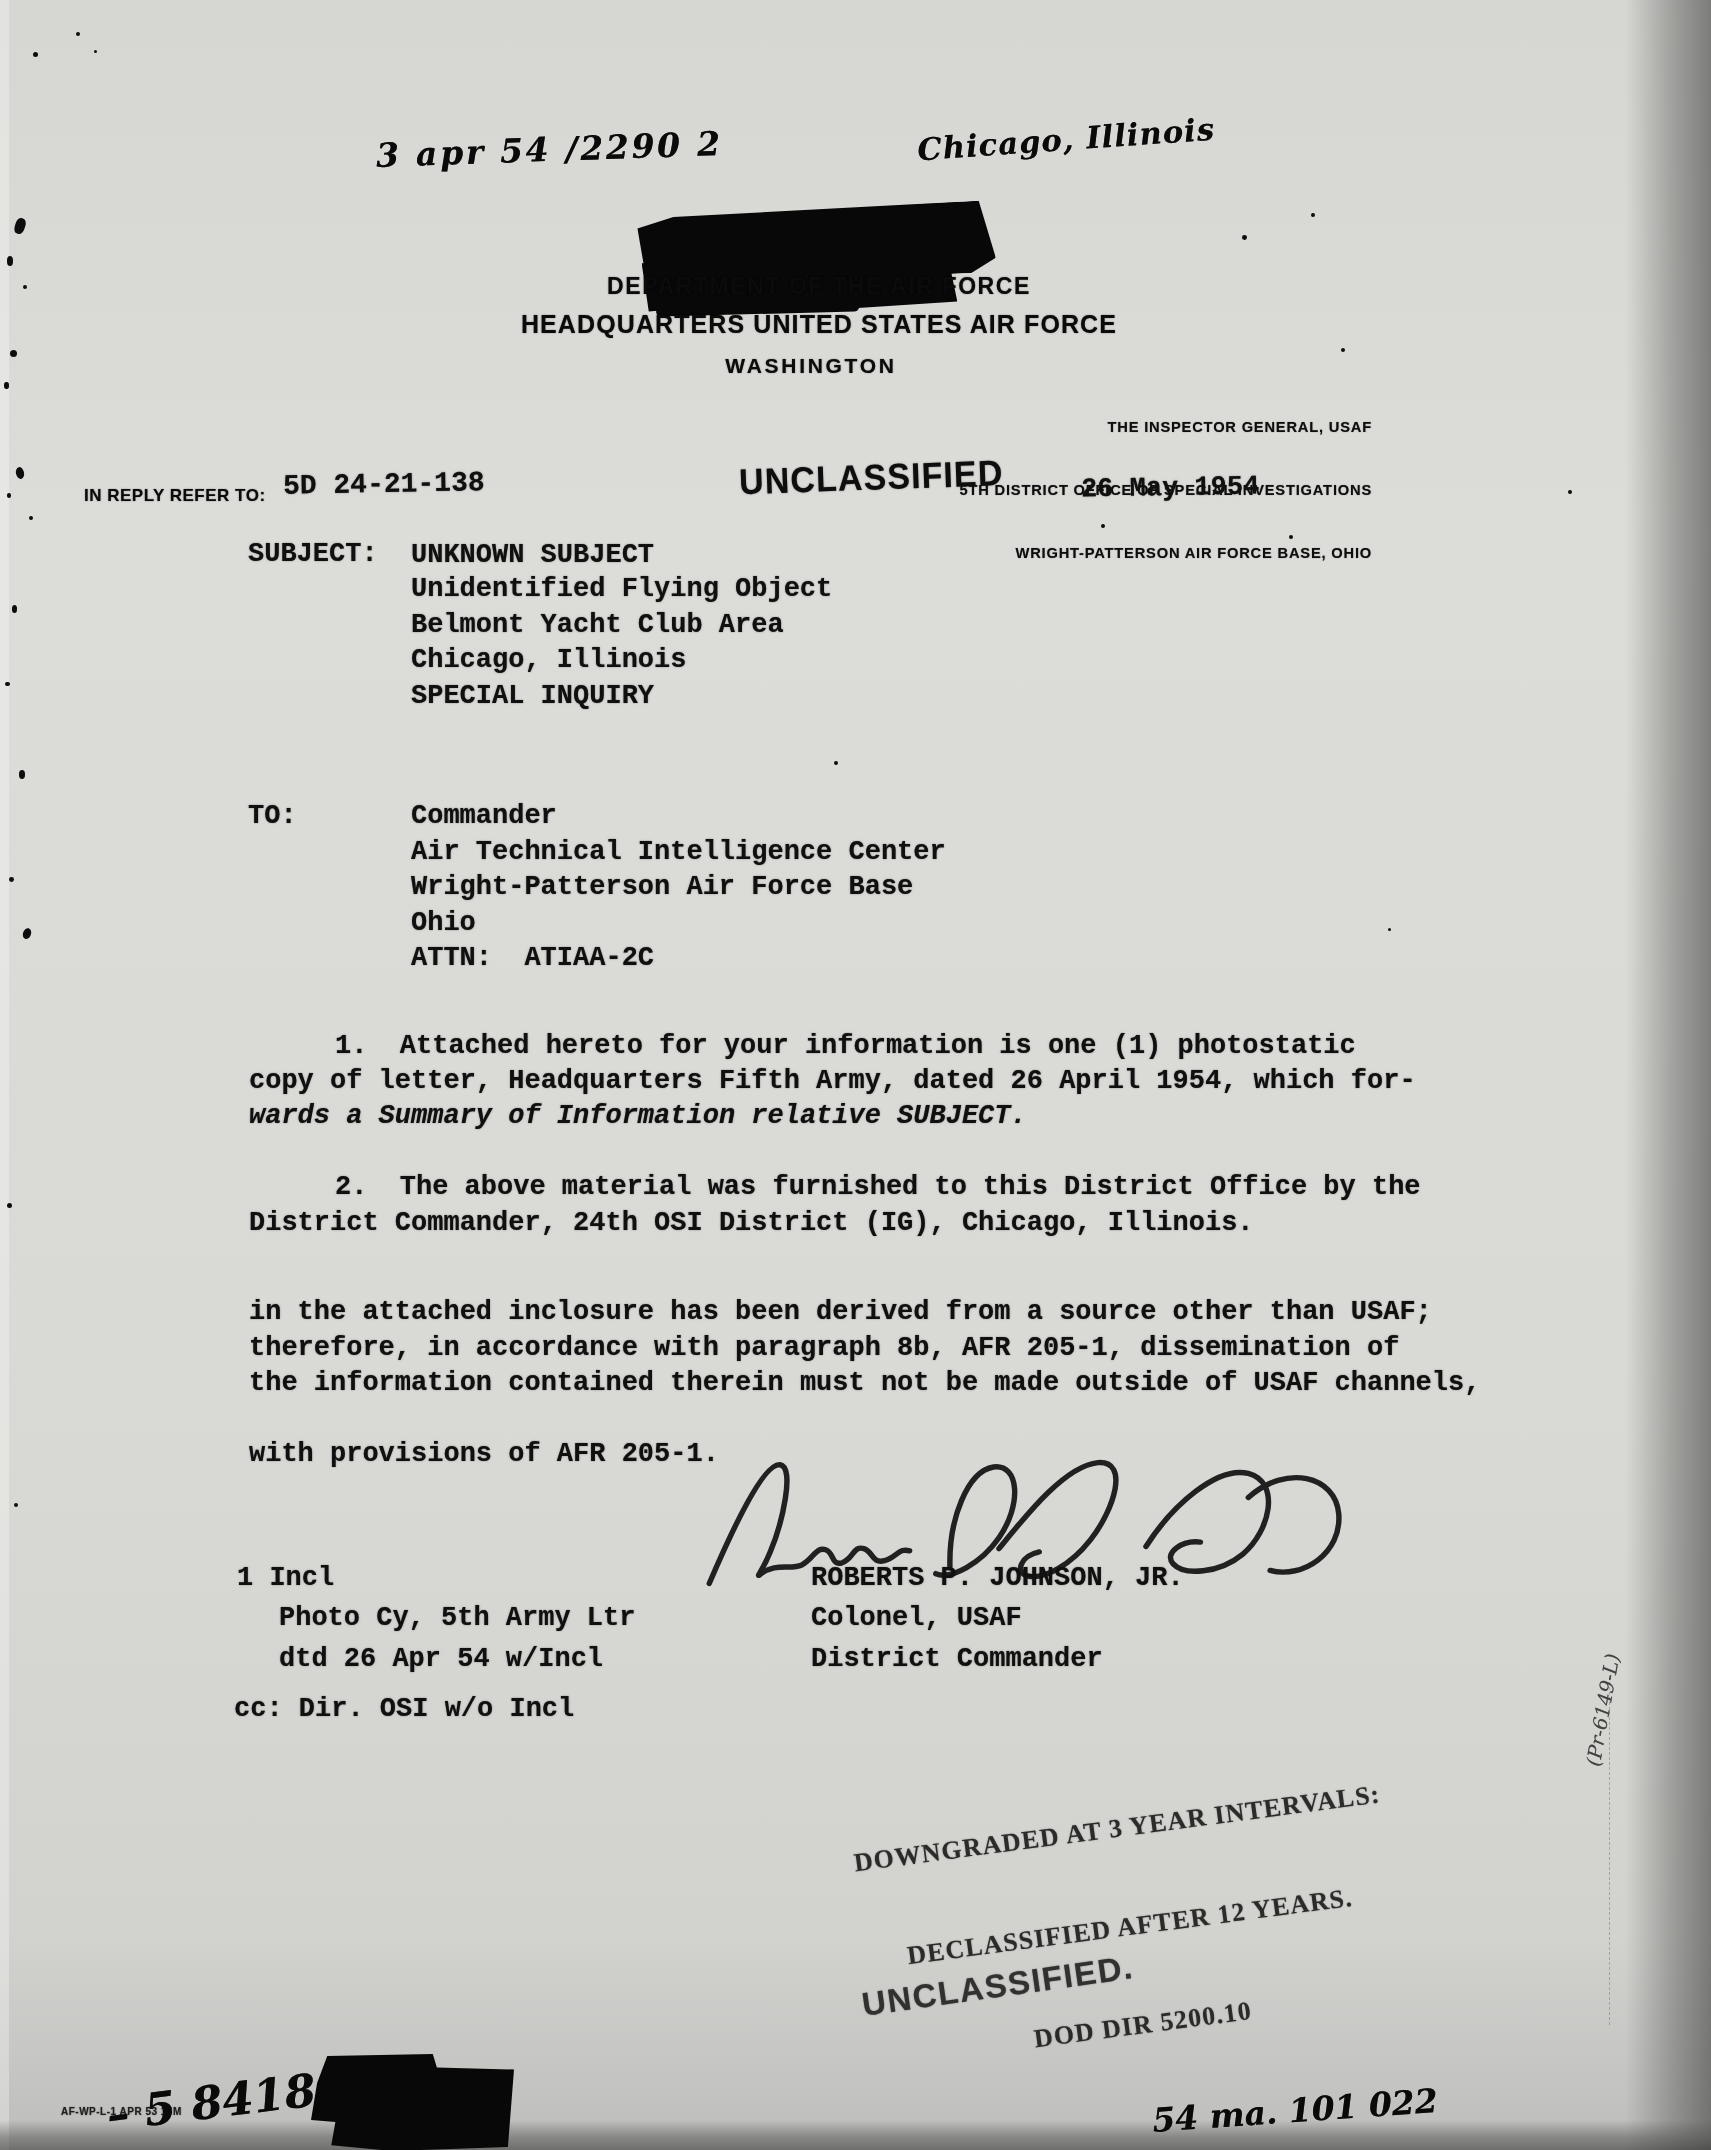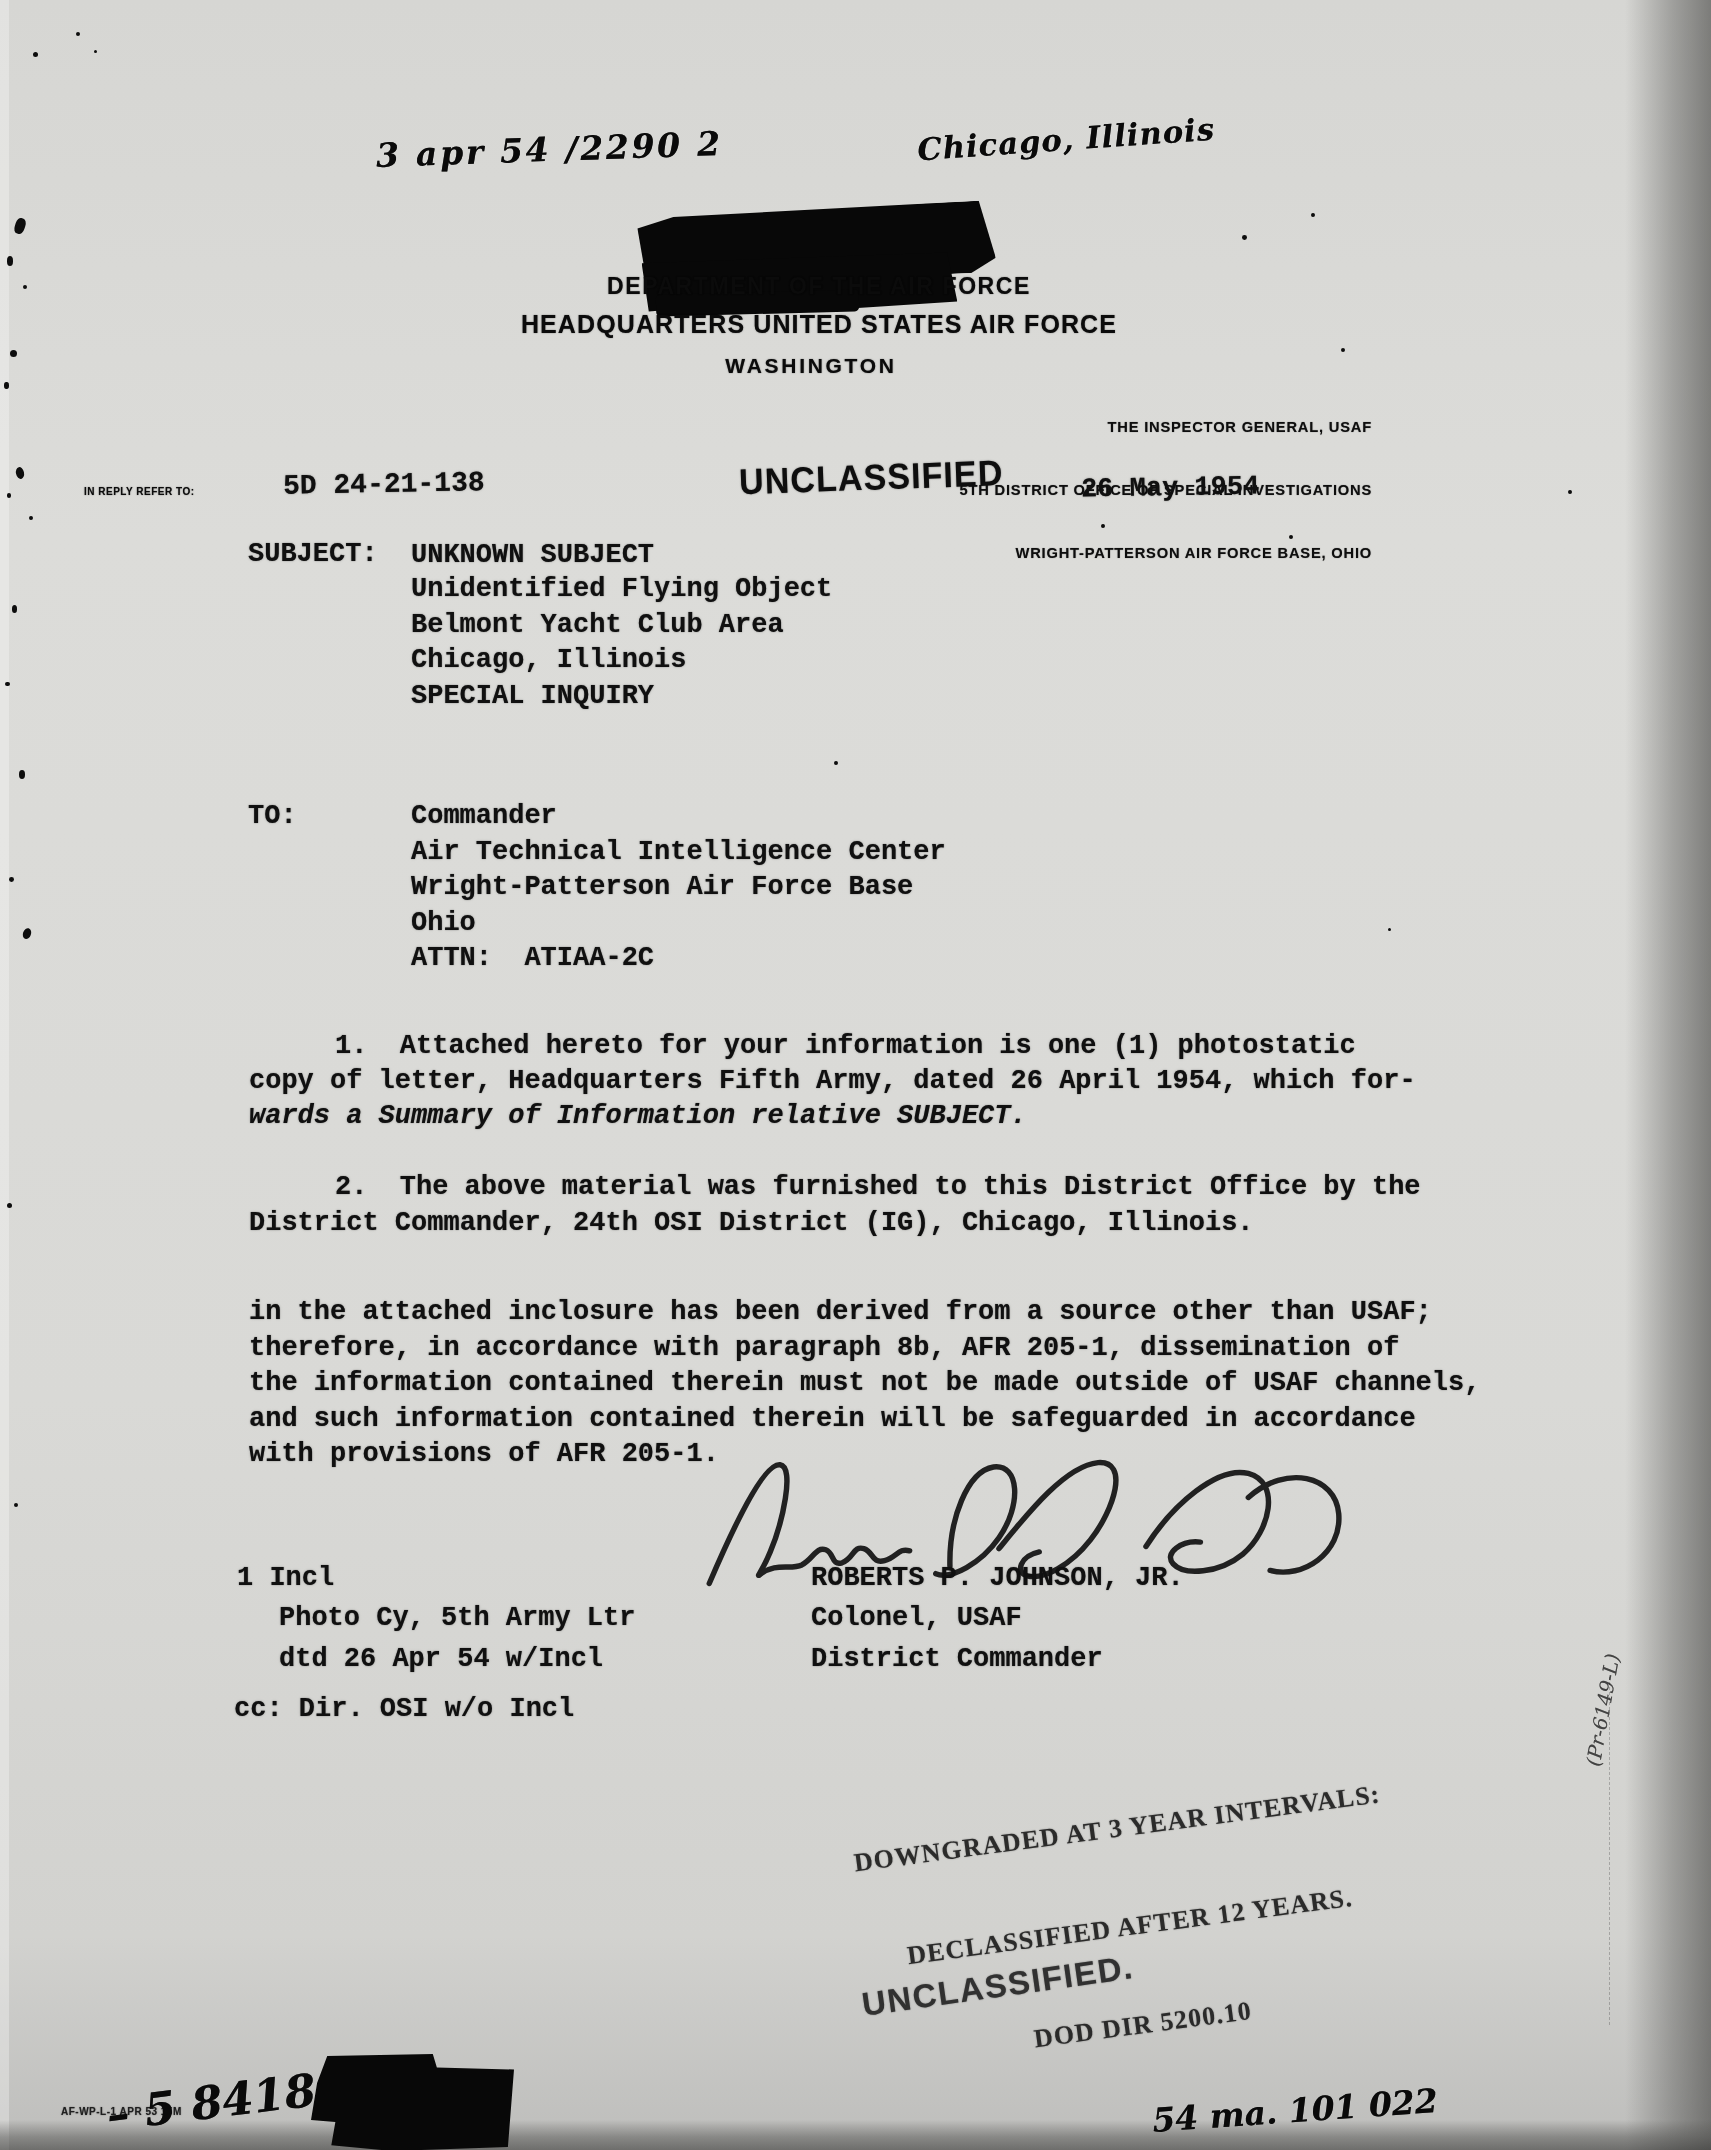--- a/index.html
+++ b/index.html
@@ -82,21 +82,21 @@
   <div class="hdr center" style="left:819px;top:273px;font-size:23px;letter-spacing:1.6px;">DEPARTMENT OF THE AIR FORCE</div>
   <div class="hdr center" style="left:819px;top:310px;font-size:25px;letter-spacing:1.1px;">HEADQUARTERS UNITED STATES AIR FORCE</div>
   <div class="hdr center" style="left:811px;top:354px;font-size:21px;letter-spacing:2.7px;">WASHINGTON</div>
 
   <div class="office" style="left:920px;top:375px;width:452px;">
     <div>THE INSPECTOR GENERAL, USAF</div>
     <div>5TH DISTRICT OFFICE OF SPECIAL INVESTIGATIONS</div>
     <div>WRIGHT-PATTERSON AIR FORCE BASE, OHIO</div>
   </div>
 
-  <div class="hdr" style="left:84px;top:486px;font-size:10px;letter-spacing:0.5px;">IN REPLY REFER TO:</div>
+  <div class="hdr" style="left:84px;top:486px;font-size:17px;letter-spacing:0.5px;">IN REPLY REFER TO:</div>
   <div class="tw sm" style="left:283px;top:469px;transform:rotate(-1deg);">5D 24-21-138</div>
   <div class="bigstamp" style="left:739px;top:458px;transform:rotate(-2deg) scaleY(1.06);">UNCLASSIFIED</div>
   <div class="tw" style="left:1081px;top:473px;transform:rotate(-1deg);">26 May 1954</div>
 
   <div class="tw" style="left:248px;top:539px;">SUBJECT:</div>
   <div class="tw" style="left:411px;top:528px;margin-top:12px;">UNKNOWN SUBJECT</div>
   <div class="tw" style="left:411px;top:574px;">Unidentified Flying Object</div>
   <div class="tw" style="left:411px;top:610px;">Belmont Yacht Club Area</div>
   <div class="tw" style="left:411px;top:645px;">Chicago, Illinois</div>
   <div class="tw" style="left:411px;top:681px;">SPECIAL INQUIRY</div>
@@ -111,21 +111,20 @@
   <div class="tw" style="left:335px;top:1031px;">1.  Attached hereto for your information is one (1) photostatic</div>
   <div class="tw" style="left:249px;top:1066px;">copy of letter, Headquarters Fifth Army, dated 26 April 1954, which for-</div>
   <div class="tw" style="left:249px;top:1101px;font-style:italic;">wards a Summary of Information relative SUBJECT.</div>
 
   <div class="tw" style="left:335px;top:1172px;">2.  The above material was furnished to this District Office by the</div>
   <div class="tw" style="left:249px;top:1208px;">District Commander, 24th OSI District (IG), Chicago, Illinois.</div>
 
   <div class="tw" style="left:249px;top:1297px;">in the attached inclosure has been derived from a source other than USAF;</div>
   <div class="tw" style="left:249px;top:1333px;">therefore, in accordance with paragraph 8b, AFR 205-1, dissemination of</div>
   <div class="tw" style="left:249px;top:1368px;">the information contained therein must not be made outside of USAF channels,</div>
-  <div class="tw" style="left:249px;top:1404px;">and such information contained therein will be safeguarded in accordance</div>
   <div class="tw" style="left:249px;top:1439px;">with provisions of AFR 205-1.</div>
 
   <svg class="sig-svg" width="697" height="169" viewBox="0 0 1280 310">
     <g fill="none" stroke="#121212" stroke-width="10" stroke-linecap="round" opacity="0.92">
       <path d="M28 278 C70 180 128 56 158 60 C186 64 162 168 140 220 C128 250 114 268 120 262"></path>
       <path d="M120 262 C152 238 176 254 198 244 C220 232 224 210 242 216 C258 222 252 246 272 240 C294 232 292 208 312 214 C330 220 326 242 350 236 C372 230 376 212 396 218"></path>
       <path d="M470 246 C468 160 502 72 550 64 C598 58 602 134 560 194 C528 240 472 272 444 260"></path>
       <path d="M560 214 C612 150 682 62 742 56 C800 52 772 142 728 198 C692 244 642 272 612 264 C590 258 598 228 634 220"></path>
       <path d="M830 210 C880 132 962 62 1018 76 C1078 92 1058 182 1008 224 C964 260 900 264 880 242 C862 222 896 198 930 202"></path>
       <path d="M1018 120 C1088 58 1178 80 1184 150 C1190 222 1118 270 1058 254"></path>

